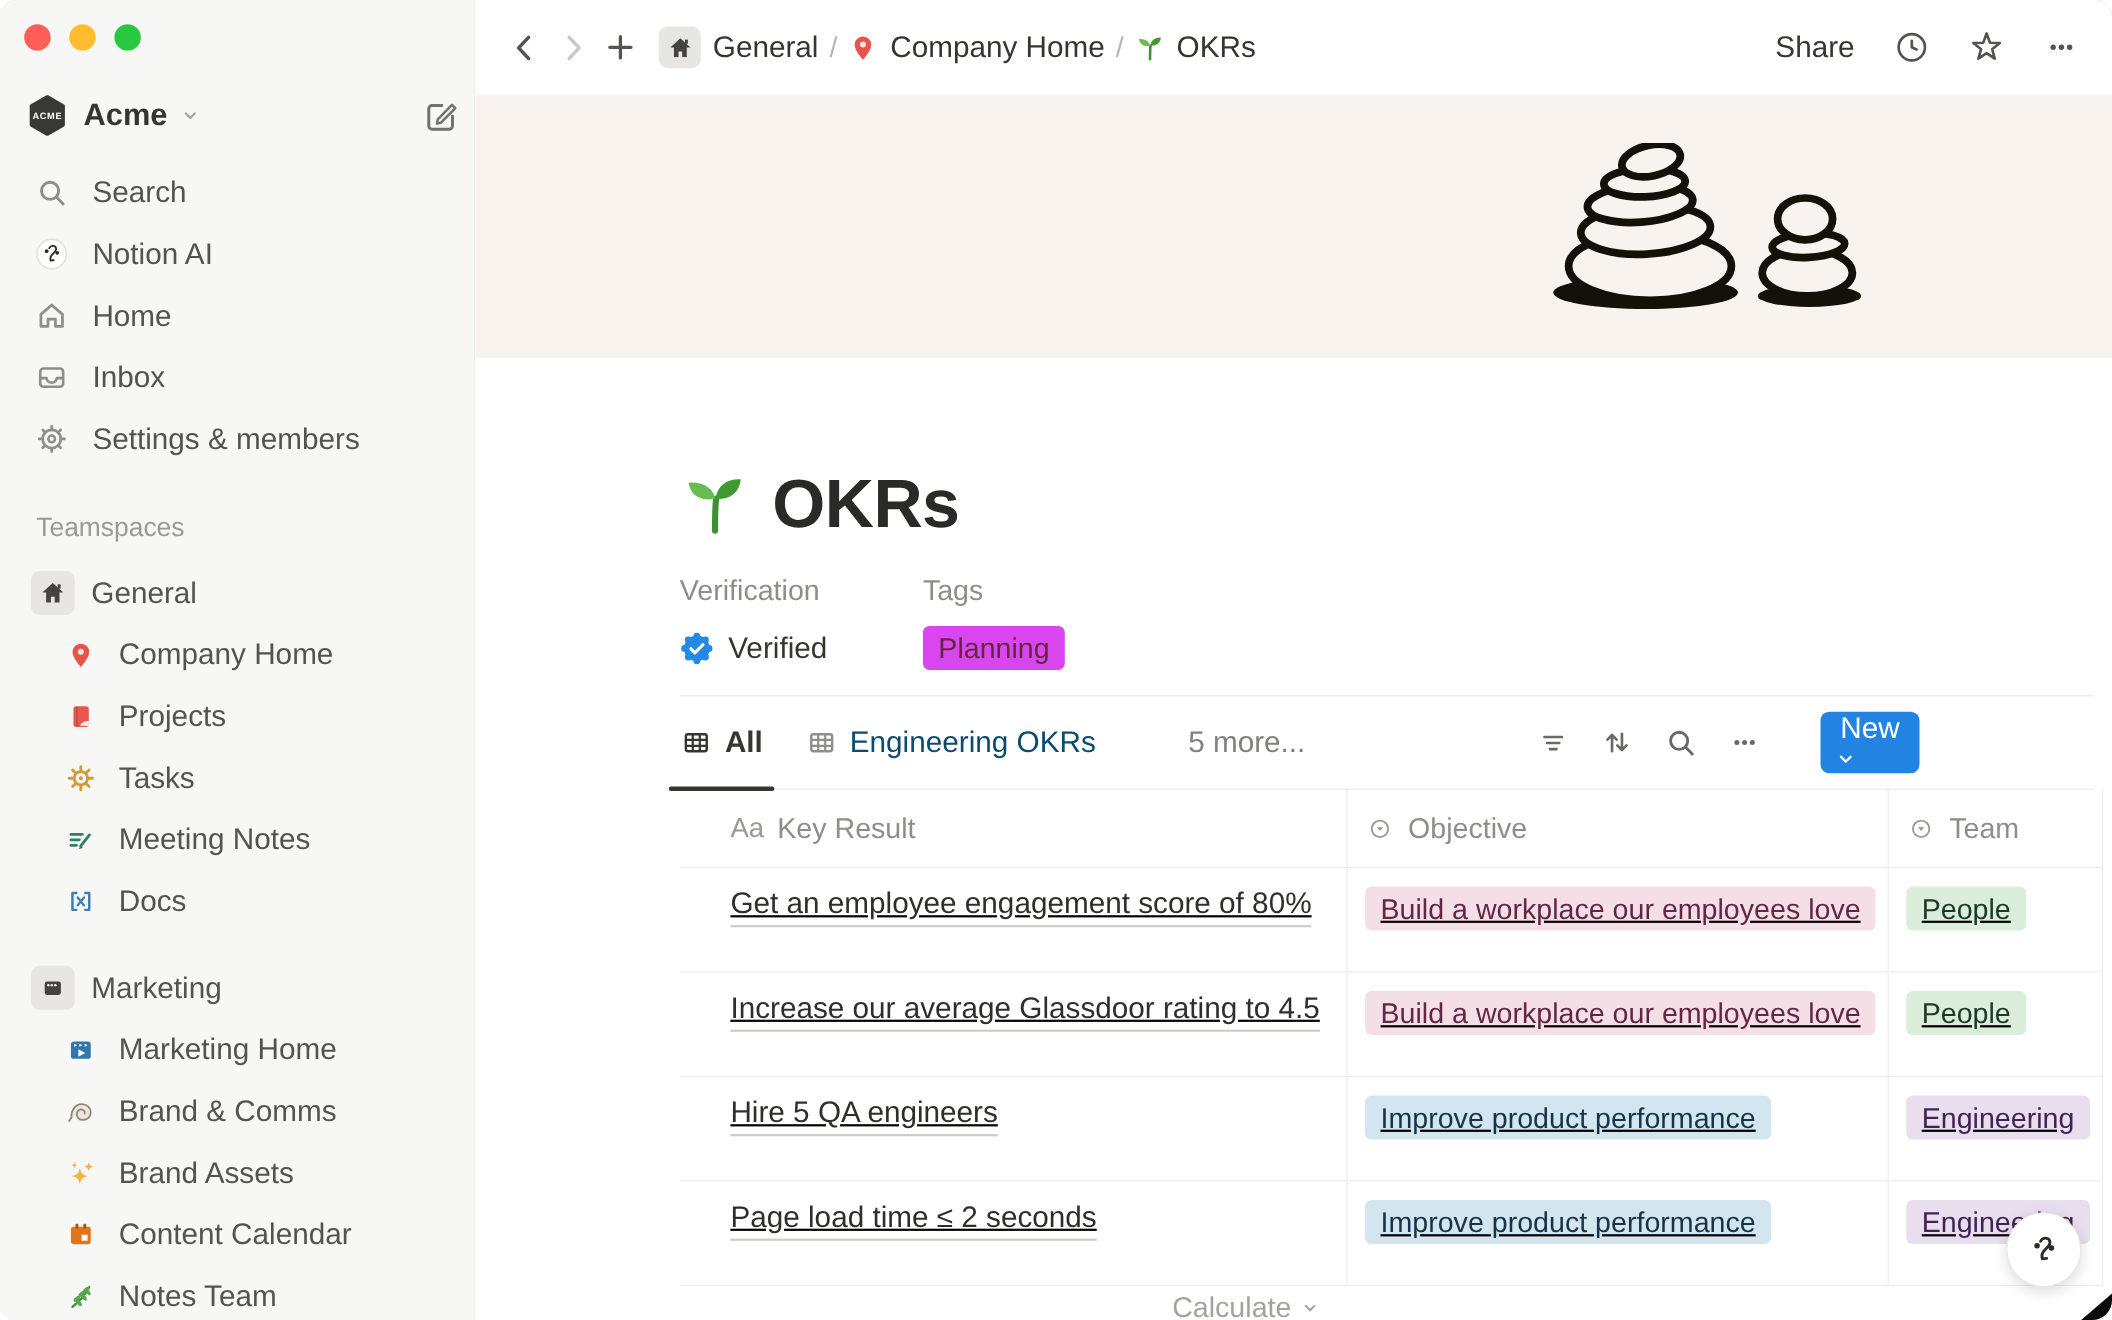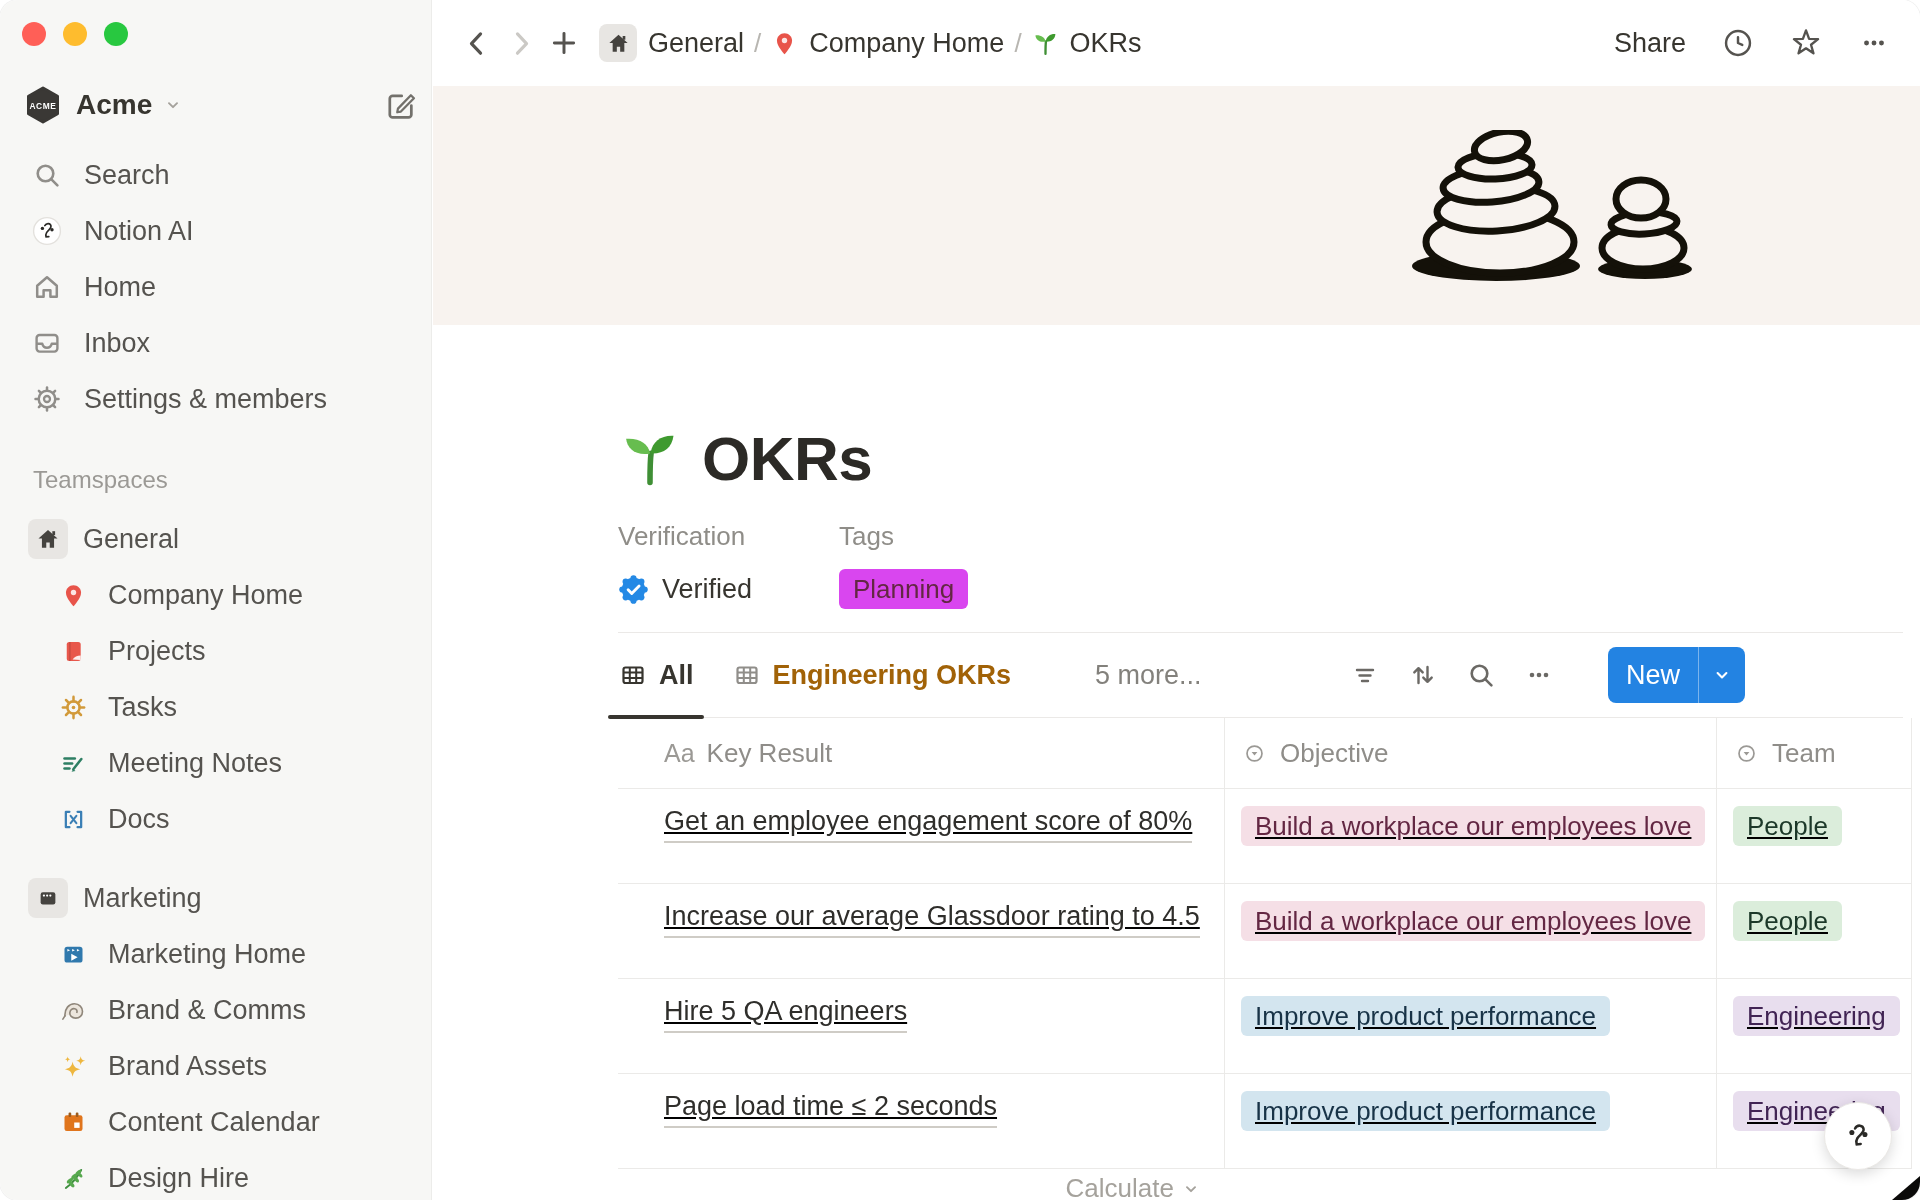--- a/index.html
+++ b/index.html
@@ -62,29 +62,29 @@
   .avatar{width:38px;height:38px;}
   .person-name{font-size:27px;color:#37352f;}
   .verified-badge{width:31px;height:31px;}
   .verified-text{font-size:27px;color:#37352f;}
   .pill{display:inline-flex;align-items:center;height:40px;padding:0 14px;border-radius:6px;font-size:26px;white-space:nowrap;}
 
   .views{margin-top:21px;margin-right:17px;height:86px;border-top:1px solid #ebe9e7;border-bottom:1px solid #ebe9e7;display:flex;align-items:center;padding-right:158px;position:relative;gap:48px;}
   .tab{height:100%;display:flex;align-items:center;gap:11px;padding:0 10px;margin-left:-10px;position:relative;cursor:pointer;}
   .tab + .tab{margin-left:18px;}
   .tab .tab-icon{width:30px;height:30px;display:flex;}
-  .tab .tab-label{font-size:27px;font-weight:700;color:#a16207;white-space:nowrap;}
+  .tab .tab-label{font-size:27px;font-weight:400;color:#0c4a6e;white-space:nowrap;}
   .tab.active .tab-label{color:#37352f;font-weight:700;}
   .tab.active{color:#37352f;}
   .tab:not(.active){color:#908e8a;}
   .tab.active::after{content:"";position:absolute;left:0;right:0;bottom:-2px;height:4px;background:#37352f;border-radius:2px;}
   .more-link{margin-left:26px;font-size:27px;font-weight:500;color:#83817c;cursor:pointer;white-space:nowrap;}
   .view-controls{margin-left:auto;display:flex;align-items:center;gap:28px;}
   .vc-icon{width:30px;height:30px;color:#6b6965;cursor:pointer;display:flex;}
-  .new-btn{margin-left:26px;height:56px;border-radius:8px;display:flex;align-items:stretch;overflow:hidden;cursor:pointer;}
+  .new-btn{margin-left:26px;height:56px;border-radius:8px;display:flex;align-items:stretch;overflow:hidden;cursor:pointer;flex-direction:column;}
   .new-main{display:flex;align-items:center;padding:0 18px;color:#fff;font-size:27px;font-weight:500;}
   .new-divider{width:1px;background:rgba(255,255,255,.4);}
   .new-chev{width:46px;display:flex;align-items:center;justify-content:center;color:#fff;}
   .new-chev svg{width:24px;height:24px;}
 
   .table{margin-right:8px;}
   .t-head{display:flex;height:70px;}
   .t-cell{display:flex;align-items:center;}
   .c1{width:606px;padding-left:46px;}
   .c2{width:492px;padding-left:16px;border-left:1px solid #ebeae8;}
@@ -319,21 +319,21 @@
                 <g fill="#57a94e">
                   <ellipse cx="11" cy="17.5" rx="4" ry="2" transform="rotate(-38 11 17.5)"></ellipse>
                   <ellipse cx="16" cy="12.5" rx="4" ry="2" transform="rotate(-38 16 12.5)"></ellipse>
                   <ellipse cx="20.5" cy="8" rx="3.6" ry="1.8" transform="rotate(-38 20.5 8)"></ellipse>
                   <ellipse cx="13" cy="21.5" rx="4" ry="2" transform="rotate(50 13 21.5)"></ellipse>
                   <ellipse cx="18" cy="16" rx="4" ry="2" transform="rotate(50 18 16)"></ellipse>
                   <ellipse cx="22.3" cy="11" rx="3.4" ry="1.7" transform="rotate(50 22.3 11)"></ellipse>
                 </g>
               </svg>
             </span>
-            <span class="s-label">Design Hire</span>
+            <span class="s-label">Notes Team</span>
           </div>
         </div>
     </div>
   </div>
 
   <div class="main">
     <div class="topbar">
       <span class="nav-btn" style="color:#55534f;" id="nav-back">
           <svg viewBox="0 0 30 30" width="100%" height="100%" fill="none">
             <path d="M19 7 L11 15.5 L19 24" stroke="currentColor" stroke-width="2.8" stroke-linecap="round" stroke-linejoin="round"></path>

